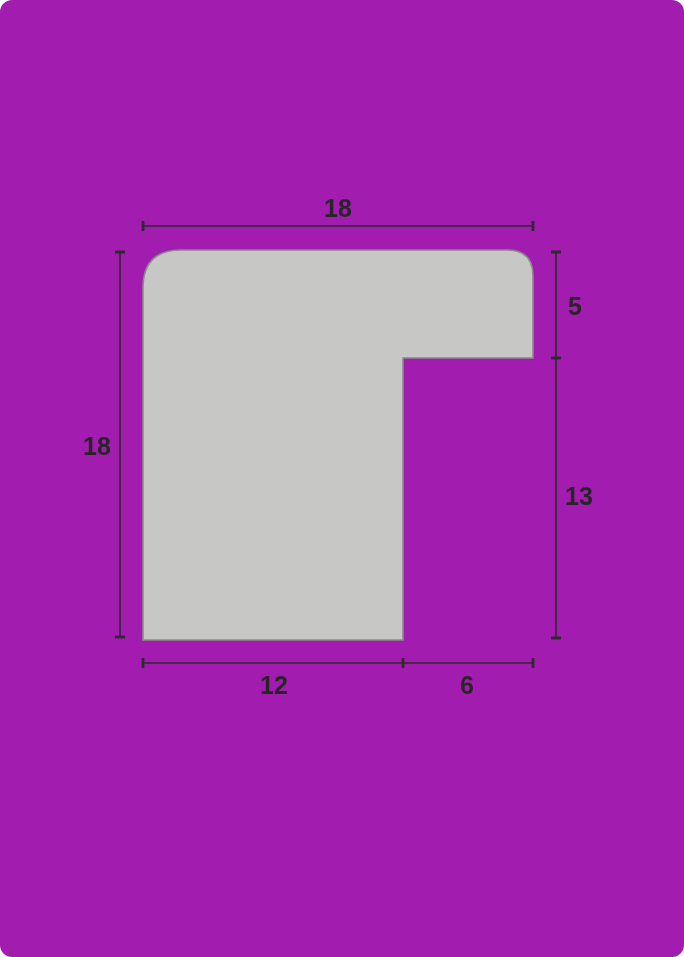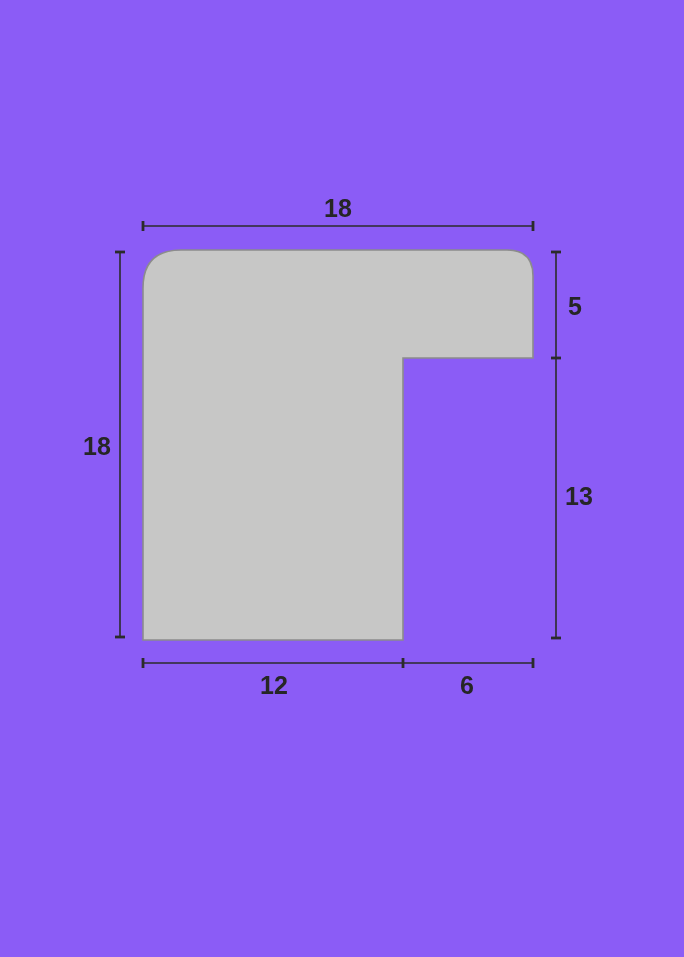--- a/index.html
+++ b/index.html
@@ -9,22 +9,23 @@
   body {
     width: 684px;
     height: 957px;
     font-family: "Liberation Sans", sans-serif;
   }
   .page {
     width: 684px;
     height: 957px;
     display: flex;
     flex-direction: row;
-    background: #8b5cf6;
+    background: #a21caf;
     overflow: hidden;
+    border-radius: 12px;
   }
   .canvas {
     width: 684px;
     height: 881px;
   }
   svg { display: block; }
   .shape {
     stroke: #8c8c8c;
     stroke-width: 1.6;
   }

